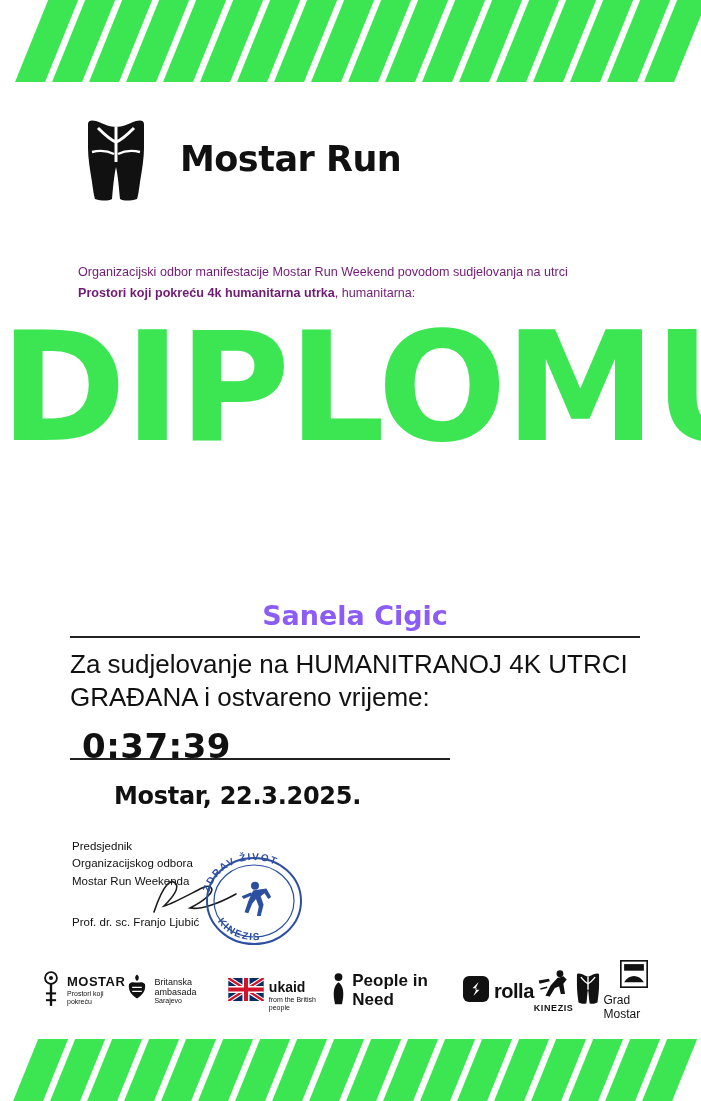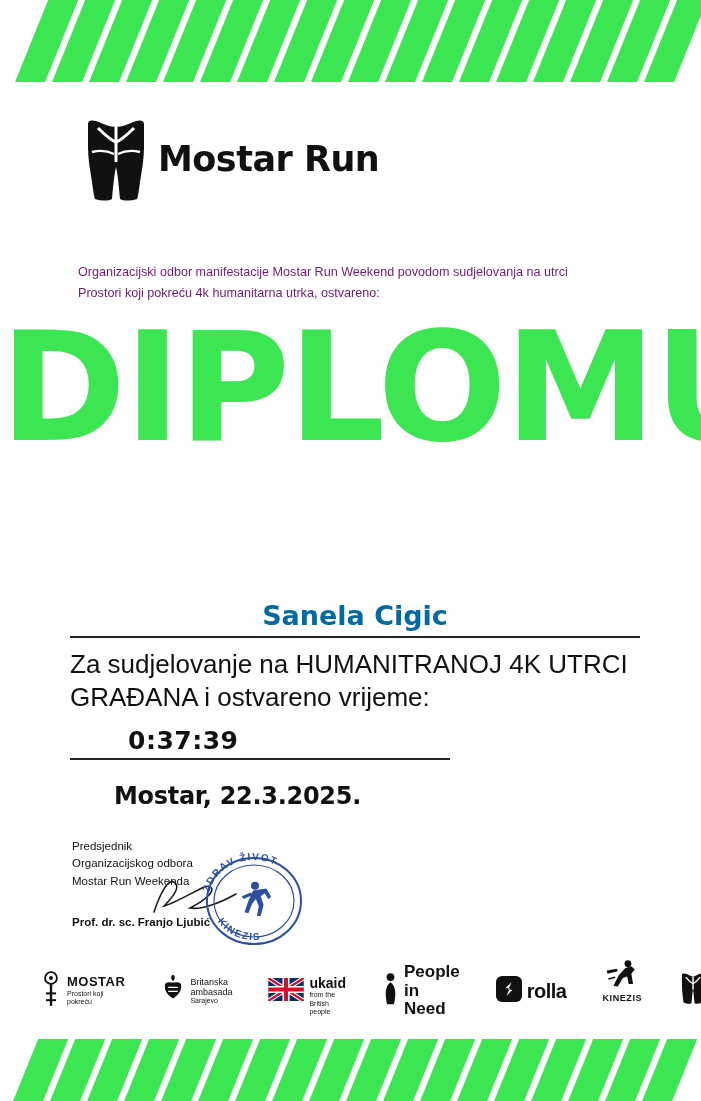--- a/index.html
+++ b/index.html
@@ -36,21 +36,21 @@
     transform: skewX(-22deg);
   }
 
   
   .logo-row {
     position: absolute;
     top: 118px;
     left: 78px;
     display: flex;
     align-items: center;
-    gap: 4px;
+    gap: 26px;
   }
   .logo-mark { width: 76px; height: 84px; }
   .logo-text {
     font-family: "DejaVu Sans", sans-serif;
     font-weight: bold;
     font-size: 35px;
     line-height: 1.08;
     letter-spacing: -0.5px;
     color: #111;
   }
@@ -58,21 +58,21 @@
   
   .intro {
     position: absolute;
     top: 262px;
     left: 78px;
     width: 560px;
     font-size: 12.6px;
     line-height: 1.65;
     color: #701a75;
   }
-  .intro .strong { font-weight: normal; }
+  .intro .strong { font-weight: bold; }
 
   
   .diploma-word {
     position: absolute;
     top: 312px;
     left: 0;
     width: 701px;
     text-align: center;
     font-family: "DejaVu Sans", sans-serif;
     font-weight: bold;
@@ -86,21 +86,21 @@
   
   .recipient {
     position: absolute;
     top: 600px;
     left: 70px;
     width: 570px;
     text-align: center;
     font-family: "DejaVu Sans", sans-serif;
     font-weight: bold;
     font-size: 27px;
-    color: #0369a1;
+    color: #8b5cf6;
   }
   .rule {
     position: absolute;
     background: #222;
     height: 1.5px;
   }
   .rule.recipient-rule { top: 636px; left: 70px; width: 570px; }
   .rule.time-rule { top: 758px; left: 70px; width: 380px; }
 
   
@@ -114,24 +114,23 @@
     color: #111;
   }
 
   
   .time {
     position: absolute;
     top: 726px;
     left: 82px;
     font-family: "DejaVu Sans", sans-serif;
     font-weight: bold;
-    font-size: 25px;
+    font-size: 34px;
     letter-spacing: 0.5px;
     color: #111;
-    margin-left: 46px;
   }
 
   
   .place-date {
     position: absolute;
     top: 782px;
     left: 78px;
     font-family: "DejaVu Sans", sans-serif;
     font-weight: bold;
     font-size: 24px;
@@ -144,21 +143,21 @@
   .sig-block {
     position: absolute;
     top: 838px;
     left: 72px;
     font-size: 11.5px;
     line-height: 1.5;
     color: #111;
   }
   .sig-name {
     margin-top: 24px;
-    font-weight: bold;
+    font-weight: normal;
     font-size: 11.5px;
   }
   .sig-scribble {
     position: absolute;
     top: 876px;
     left: 150px;
     width: 90px;
     height: 44px;
     pointer-events: none;
   }
@@ -173,22 +172,22 @@
   }
 
   
   .sponsors {
     position: absolute;
     top: 958px;
     left: 40px;
     width: 625px;
     height: 66px;
     display: flex;
+    align-items: center;
     justify-content: space-between;
-    gap: 36px;
   }
   .sponsor {
     display: flex;
     align-items: center;
     gap: 5px;
     color: #111;
   }
   .sponsor-label {
     font-size: 8px;
     line-height: 1.15;
@@ -249,21 +248,21 @@
     </svg>
   </span>
   <span class="logo-text">
     <span>Mostar Run</span><br>
   </span>
 </div>
 
 <div class="intro">
   <div>Organizacijski odbor manifestacije Mostar Run Weekend povodom sudjelovanja na utrci</div>
   <div>
-    <span class="strong">Prostori koji pokreću 4k humanitarna utrka</span><span>, ostvareno:</span>
+    <span class="strong">Prostori koji pokreću 4k humanitarna utrka</span><span>, humanitarna:</span>
   </div>
 </div>
 
 <div class="diploma-word">DIPLOMU</div>
 
 <div class="recipient">Sanela Cigic</div>
 <div class="rule recipient-rule"></div>
 
 <div class="reason">Za sudjelovanje na HUMANITRANOJ 4K UTRCI GRAĐANA i ostvareno vrijeme:</div>
 

